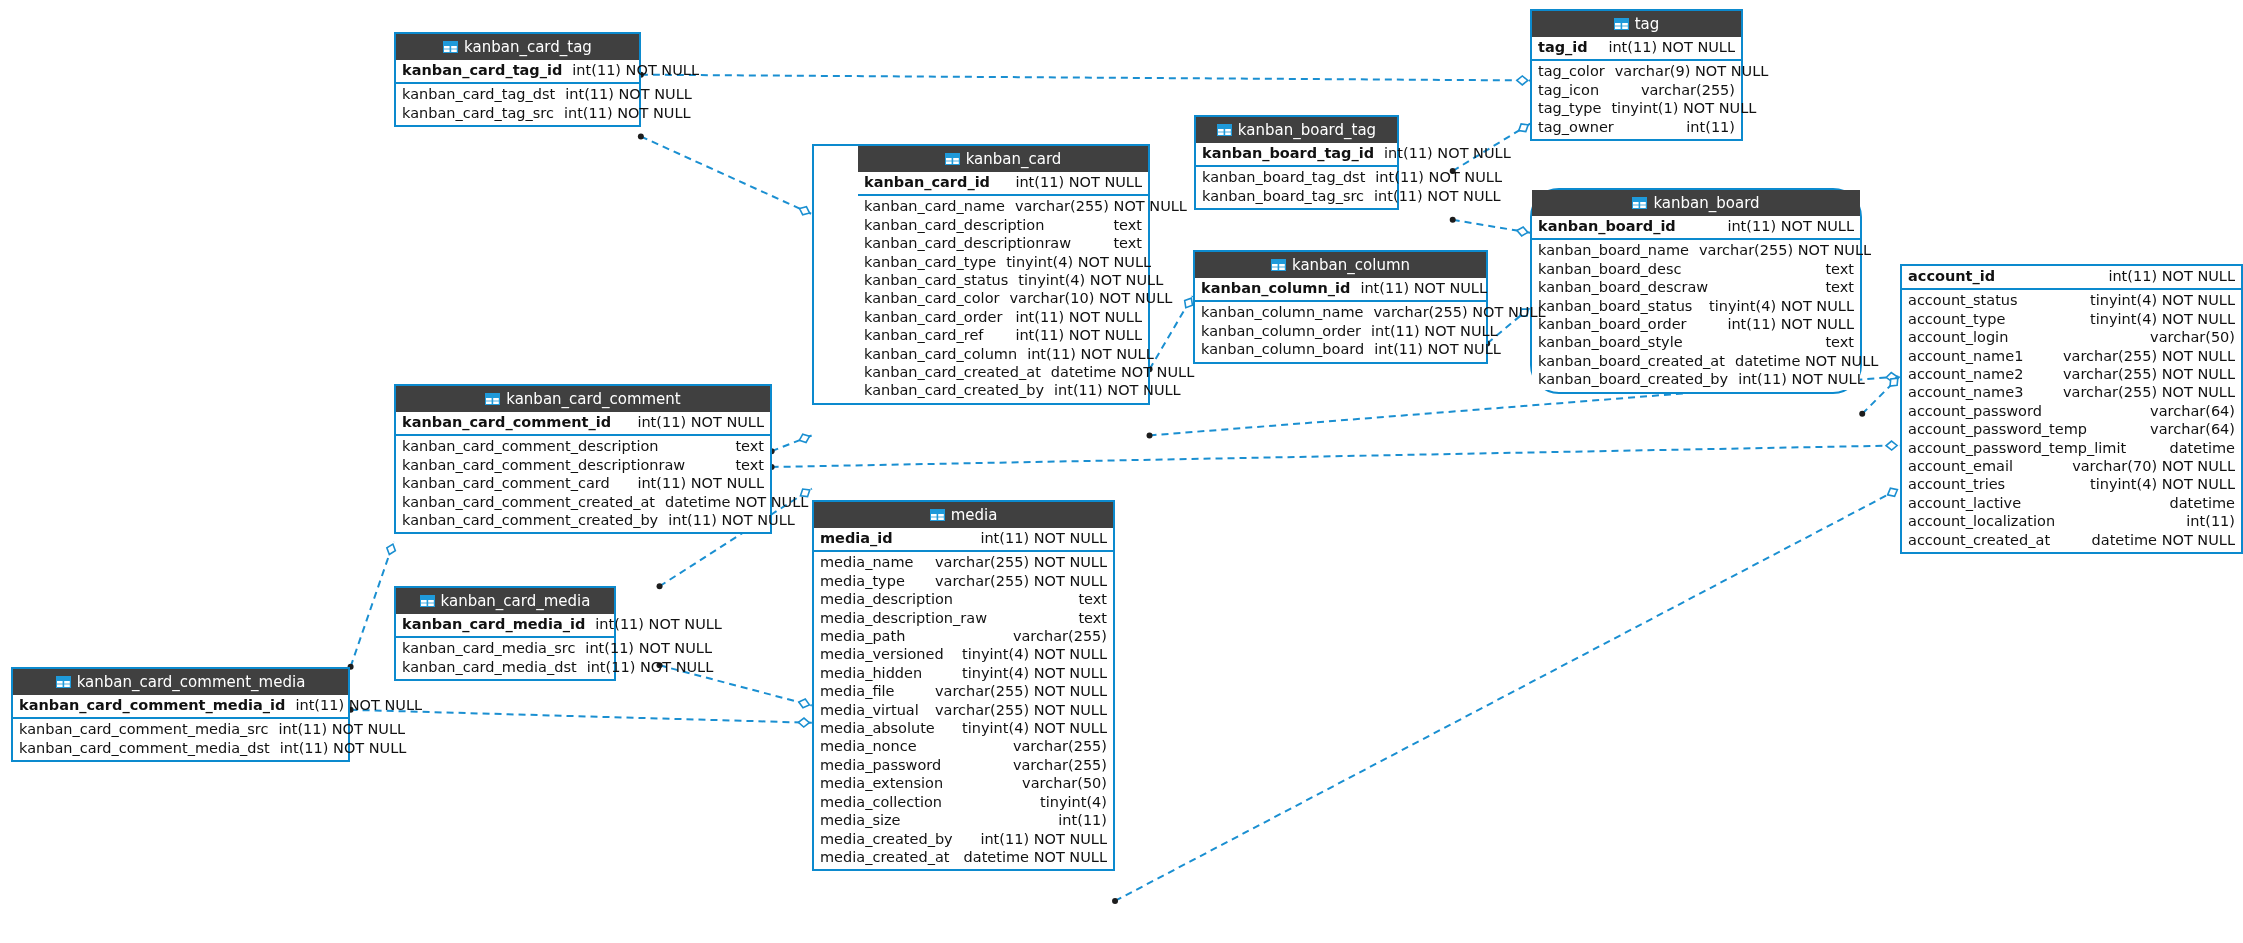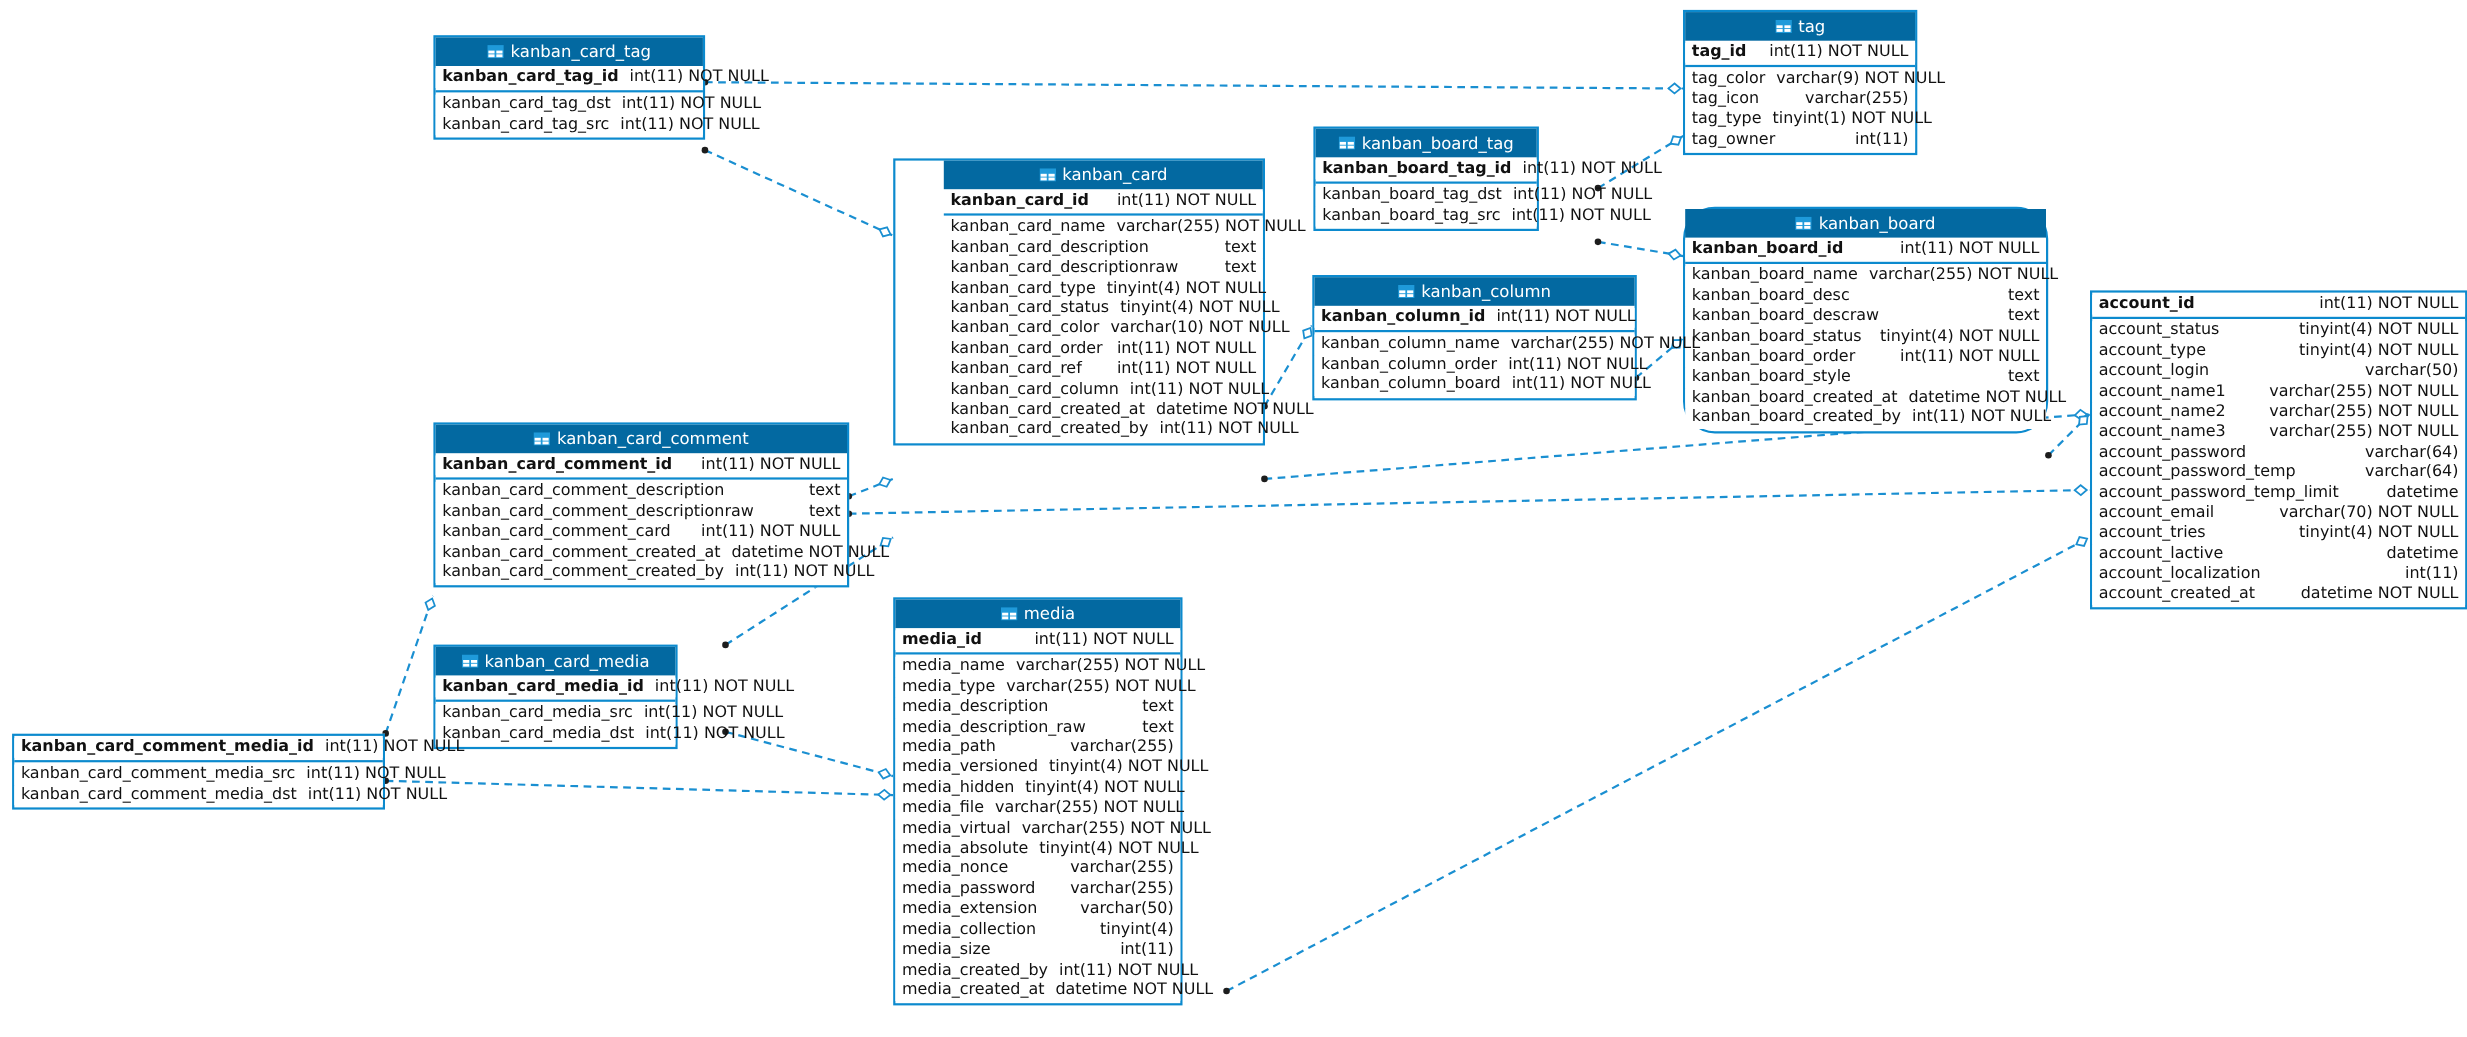--- a/index.html
+++ b/index.html
@@ -32,21 +32,21 @@
   }
   .entity {
     position: absolute;
     z-index: 2;
     background: #ffffff;
     border: 2px solid #0c8ace;
     box-sizing: border-box;
     box-shadow: 0 0 0 0 rgba(0,0,0,0);
   }
   .entity-header {
-    background: #0369a1;
+    background: #404040;
     color: #ffffff;
     font-size: 15px;
     line-height: 20px;
     padding: 3px 6px;
     text-align: center;
     white-space: nowrap;
     display: flex;
     align-items: center;
     justify-content: center;
     gap: 6px;
@@ -537,21 +537,21 @@
         <div class="field-row">
           <span class="fname">kanban_card_comment_created_at</span>
           <span class="ftype">datetime NOT NULL</span>
         </div>
         <div class="field-row">
           <span class="fname">kanban_card_comment_created_by</span>
           <span class="ftype">int(11) NOT NULL</span>
         </div>
       </div>
     </div>
-    <div class="entity" style="left: 812px; top: 500px; width: 263px; margin-top: 43px;">
+    <div class="entity" style="left: 812px; top: 500px; width: 303px;">
       <div class="entity-header">
         <span class="tbl-icon">
           <svg width="15" height="12" viewBox="0 0 15 12">
             <rect x="0" y="0" width="15" height="12" fill="#1f9ada"></rect>
             <rect x="1" y="1" width="13" height="3.4" fill="#ffffff" opacity="0.0"></rect>
             <rect x="1" y="5" width="5.6" height="2.6" fill="#ffffff"></rect>
             <rect x="8.2" y="5" width="5.6" height="2.6" fill="#ffffff"></rect>
             <rect x="1" y="8.4" width="5.6" height="2.6" fill="#ffffff"></rect>
             <rect x="8.2" y="8.4" width="5.6" height="2.6" fill="#ffffff"></rect>
           </svg>
@@ -660,20 +660,33 @@
           <span class="fname">kanban_card_media_src</span>
           <span class="ftype">int(11) NOT NULL</span>
         </div>
         <div class="field-row">
           <span class="fname">kanban_card_media_dst</span>
           <span class="ftype">int(11) NOT NULL</span>
         </div>
       </div>
     </div>
     <div class="entity" style="left: 11px; top: 667px; width: 339px;">
+      <div class="entity-header">
+        <span class="tbl-icon">
+          <svg width="15" height="12" viewBox="0 0 15 12">
+            <rect x="0" y="0" width="15" height="12" fill="#1f9ada"></rect>
+            <rect x="1" y="1" width="13" height="3.4" fill="#ffffff" opacity="0.0"></rect>
+            <rect x="1" y="5" width="5.6" height="2.6" fill="#ffffff"></rect>
+            <rect x="8.2" y="5" width="5.6" height="2.6" fill="#ffffff"></rect>
+            <rect x="1" y="8.4" width="5.6" height="2.6" fill="#ffffff"></rect>
+            <rect x="8.2" y="8.4" width="5.6" height="2.6" fill="#ffffff"></rect>
+          </svg>
+        </span>
+        <span class="entity-title">kanban_card_comment_media</span>
+      </div>
       <div class="pk-wrap pk-row">
         <div class="field-row pk-field">
           <span class="fname">kanban_card_comment_media_id</span>
           <span class="ftype">int(11) NOT NULL</span>
         </div>
       </div>
       <div class="body-rows">
         <div class="field-row">
           <span class="fname">kanban_card_comment_media_src</span>
           <span class="ftype">int(11) NOT NULL</span>

